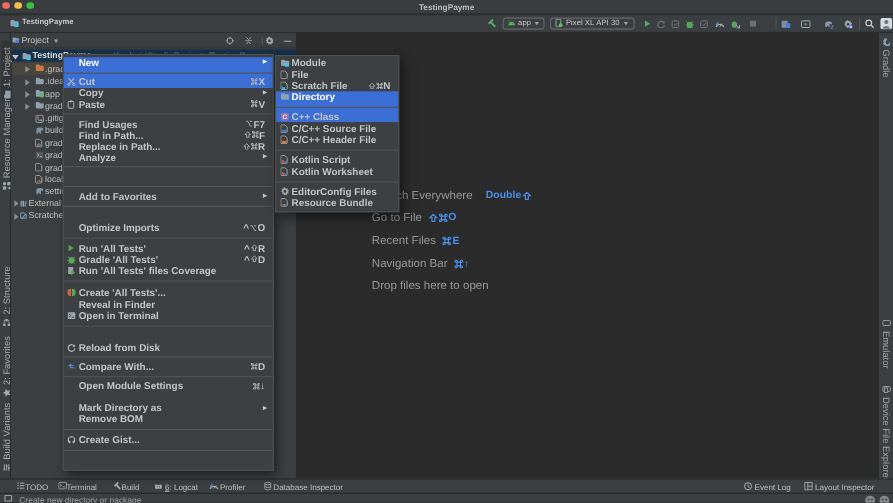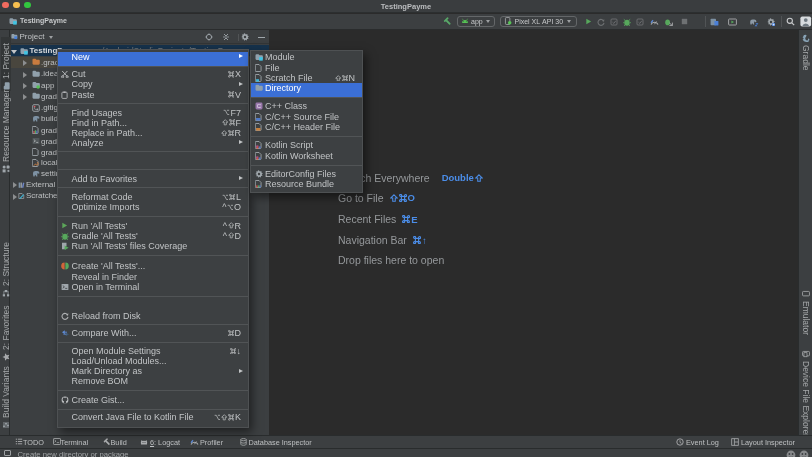--- a/index.html
+++ b/index.html
@@ -24,21 +24,21 @@
 #editor { position:absolute; left:270px; top:30px; width:528px; height:405px; background:#2B2B2B; }
 #bottombar { position:absolute; left:0; top:435px; width:812px; height:13px; background:#3C3F41; border-top:1px solid #292C2D; }
 #statusbar { position:absolute; left:0; top:448px; width:812px; height:9px; background:#3C3F41; border-top:1px solid #292C2D; }
 
 .trow { position:absolute; left:0; width:259px; height:10.8px; font-size:8px; color:#BEC0C2; }
 .ta { position:absolute; top:2.2px; }
 .ti { position:absolute; top:1.4px; }
 .tt { position:absolute; top:0.8px; white-space:nowrap; }
 
 .menu { position:absolute; background:#3D4042; border:1px solid #4E5153; box-shadow:3px 4px 9px rgba(0,0,0,0.5); z-index:10; }
-.mi { position:absolute; left:0; right:0; height:14px; line-height:10px; font-size:9px; color:#C2C4C6; white-space:nowrap; }
+.mi { position:absolute; left:0; right:0; height:28px; line-height:10px; font-size:9px; color:#C2C4C6; white-space:nowrap;font-weight:bold; }
 .mi.hi { background:#3B6FD6; color:#FFFFFF; }
 .mlab { position:absolute; left:13.5px; top:0; }
 .slab { position:absolute; left:14.5px; top:0; }
 .mic { position:absolute; left:3px; top:1px; }
 .sic { position:absolute; left:4px; top:1px; }
 .mshort { position:absolute; right:6.5px; top:0; display:flex; gap:0.5px; align-items:center; height:10px; }
 .marrow { position:absolute; right:4.5px; top:2.5px; width:0; height:0; border-left:4.5px solid #C2C4C6; border-top:2.7px solid transparent; border-bottom:2.7px solid transparent; }
 .mi.hi .marrow { border-left-color:#fff; }
 .msep { position:absolute; left:0; right:0; height:1px; background:#515456; }
 .kg { display:inline-block; vertical-align:-1px; }
@@ -616,32 +616,20 @@
         </span>
       </div>
 <div class="mi" style="top:87.6px">
         <span class="mlab">Analyze</span>
         <span class="marrow"></span>
       </div>
 <div class="mi" style="top:123.6px">
         <span class="mlab">Add to Favorites</span>
         <span class="marrow"></span>
       </div>
-<div class="mi" style="top:141.6px">
-        <span class="mlab">Reformat Code</span>
-        <span class="mshort">
-          <svg class="kg" width="6.5" height="6.5" viewBox="0 0 10 10" style="stroke:#ADAFB1">
-            <path fill="none" stroke-width="1.3" d="M1 2 h2.5 L7 8.5 h2.5 M6 2 h3.5"></path>
-          </svg>
-          <svg class="kg" width="6.5" height="6.5" viewBox="0 0 10 10" style="stroke:#ADAFB1">
-            <path fill="none" stroke-width="1.4" d="M3 3 h4 v4 h-4 z M3 3 H2 a1.3 1.3 0 1 1 1.3-1.3 Z M7 3 V2 a1.3 1.3 0 1 1 1.3 1.3 Z M3 7 H2 a1.3 1.3 0 1 0 1.3 1.3 Z M7 7 h1 a1.3 1.3 0 1 1-1.3 1.3 Z"></path>
-          </svg>
-          <span>L</span>
-        </span>
-      </div>
 <div class="mi" style="top:151.7px">
         <span class="mlab">Optimize Imports</span>
         <span class="mshort">
           <span>^</span>
           <svg class="kg" width="6.5" height="6.5" viewBox="0 0 10 10" style="stroke:#ADAFB1">
             <path fill="none" stroke-width="1.3" d="M1 2 h2.5 L7 8.5 h2.5 M6 2 h3.5"></path>
           </svg>
           <span>O</span>
         </span>
       </div>
@@ -733,53 +721,35 @@
       </div>
 <div class="mi" style="top:295.7px">
         <span class="mlab">Open Module Settings</span>
         <span class="mshort">
           <svg class="kg" width="6.5" height="6.5" viewBox="0 0 10 10" style="stroke:#ADAFB1">
             <path fill="none" stroke-width="1.4" d="M3 3 h4 v4 h-4 z M3 3 H2 a1.3 1.3 0 1 1 1.3-1.3 Z M7 3 V2 a1.3 1.3 0 1 1 1.3 1.3 Z M3 7 H2 a1.3 1.3 0 1 0 1.3 1.3 Z M7 7 h1 a1.3 1.3 0 1 1-1.3 1.3 Z"></path>
           </svg>
           <span>↓</span>
         </span>
       </div>
-<div class="mi" style="top:305.9px">
-        <span class="mlab">Load/Unload Modules...</span>
-      </div>
 <div class="mi" style="top:316.0px">
         <span class="mlab">Mark Directory as</span>
         <span class="marrow"></span>
       </div>
 <div class="mi" style="top:326.2px">
         <span class="mlab">Remove BOM</span>
       </div>
 <div class="mi" style="top:345.0px">
         <span class="mic">
           <svg width="8" height="8" viewBox="0 0 8 8">
             <circle cx="4" cy="4" r="3.4" fill="#BBBDBF"></circle>
             <path d="M2.8 7.6 v-1.4 q0-0.6 0.4-0.9 q-1.6-0.3-1.6-1.8 q0-0.6 0.4-1 q-0.2-0.6 0.1-1.1 q0.6 0 1.1 0.4 q0.4-0.1 0.8-0.1 t0.8 0.1 q0.5-0.4 1.1-0.4 q0.3 0.5 0.1 1.1 q0.4 0.4 0.4 1 q0 1.5-1.6 1.8 q0.4 0.3 0.4 0.9 v1.4" fill="#3D4042"></path>
           </svg>
         </span>
         <span class="mlab">Create Gist...</span>
-      </div>
-<div class="mi" style="top:362.2px">
-        <span class="mlab">Convert Java File to Kotlin File</span>
-        <span class="mshort">
-          <svg class="kg" width="6.5" height="6.5" viewBox="0 0 10 10" style="stroke:#ADAFB1">
-            <path fill="none" stroke-width="1.3" d="M1 2 h2.5 L7 8.5 h2.5 M6 2 h3.5"></path>
-          </svg>
-          <svg class="kg" width="6.5" height="6.5" viewBox="0 0 10 10" style="stroke:#ADAFB1">
-            <path fill="none" stroke-width="1.3" d="M5 1 L9 5 H6.6 V9 H3.4 V5 H1 Z"></path>
-          </svg>
-          <svg class="kg" width="6.5" height="6.5" viewBox="0 0 10 10" style="stroke:#ADAFB1">
-            <path fill="none" stroke-width="1.4" d="M3 3 h4 v4 h-4 z M3 3 H2 a1.3 1.3 0 1 1 1.3-1.3 Z M7 3 V2 a1.3 1.3 0 1 1 1.3 1.3 Z M3 7 H2 a1.3 1.3 0 1 0 1.3 1.3 Z M7 7 h1 a1.3 1.3 0 1 1-1.3 1.3 Z"></path>
-          </svg>
-          <span>K</span>
-        </span>
       </div>
 <div class="msep" style="top:15.3px"></div>
 <div class="msep" style="top:53.0px"></div>
 <div class="msep" style="top:100.7px"></div>
 <div class="msep" style="top:119.2px"></div>
 <div class="msep" style="top:137.2px"></div>
 <div class="msep" style="top:165.7px"></div>
 <div class="msep" style="top:204.5px"></div>
 <div class="msep" style="top:245.7px"></div>
 <div class="msep" style="top:273.7px"></div>

